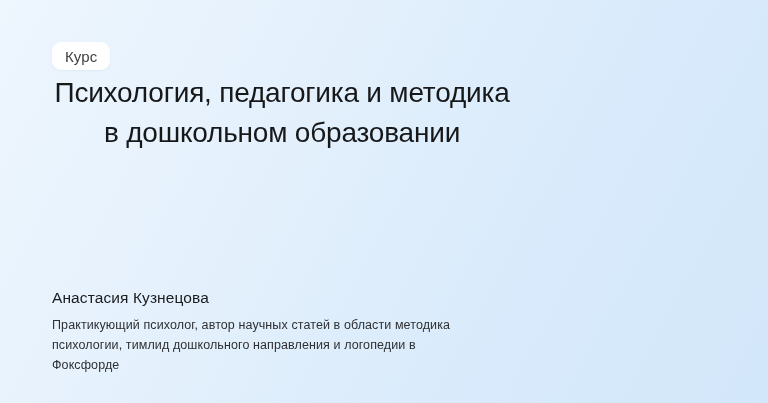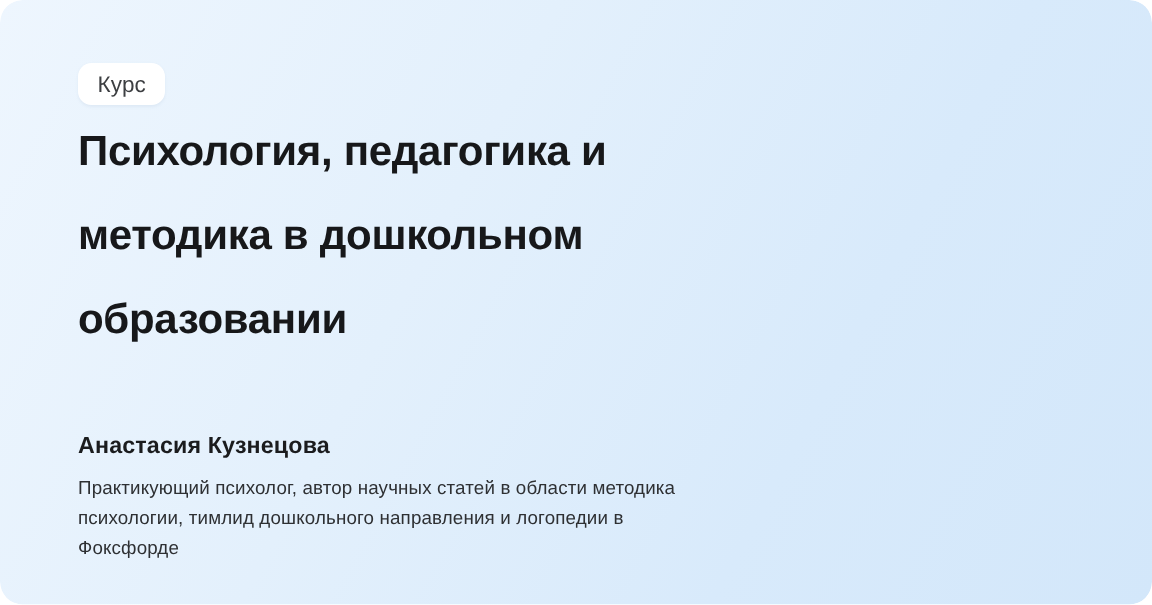--- a/index.html
+++ b/index.html
@@ -1,15 +1,15 @@
 <!DOCTYPE html>
 <html lang="ru"><head>
 <meta charset="utf-8">
 <style>
-  * { margin: 0; padding: 0; box-sizing: border-box; border-radius: 15px; }
+  * { margin: 0; padding: 0; box-sizing: border-box; }
 
   html, body {
     width: 768px;
     height: 403px;
     overflow: hidden;
     font-family: "Liberation Sans", "DejaVu Sans", sans-serif;
   }
 
   .hero {
     position: relative;
@@ -34,32 +34,33 @@
     color: #3d3f42;
     letter-spacing: 0.1px;
   }
 
   .title {
     position: absolute;
     left: 52px;
     top: 73px;
     width: 460px;
     font-size: 28px;
-    font-weight: 700;
-    line-height: 56px;
+    font-weight: 400;
+    line-height: 40px;
     color: #17181a;
     letter-spacing: -0.2px;
+    text-align: center;
   }
 
   .author-name {
     position: absolute;
     left: 52px;
     top: 289px;
     font-size: 15.5px;
-    font-weight: 700;
+    font-weight: 400;
     color: #1b1c1e;
     letter-spacing: 0.1px;
   }
 
   .author-bio {
     position: absolute;
     left: 52px;
     top: 315px;
     width: 400px;
     font-size: 12.5px;

